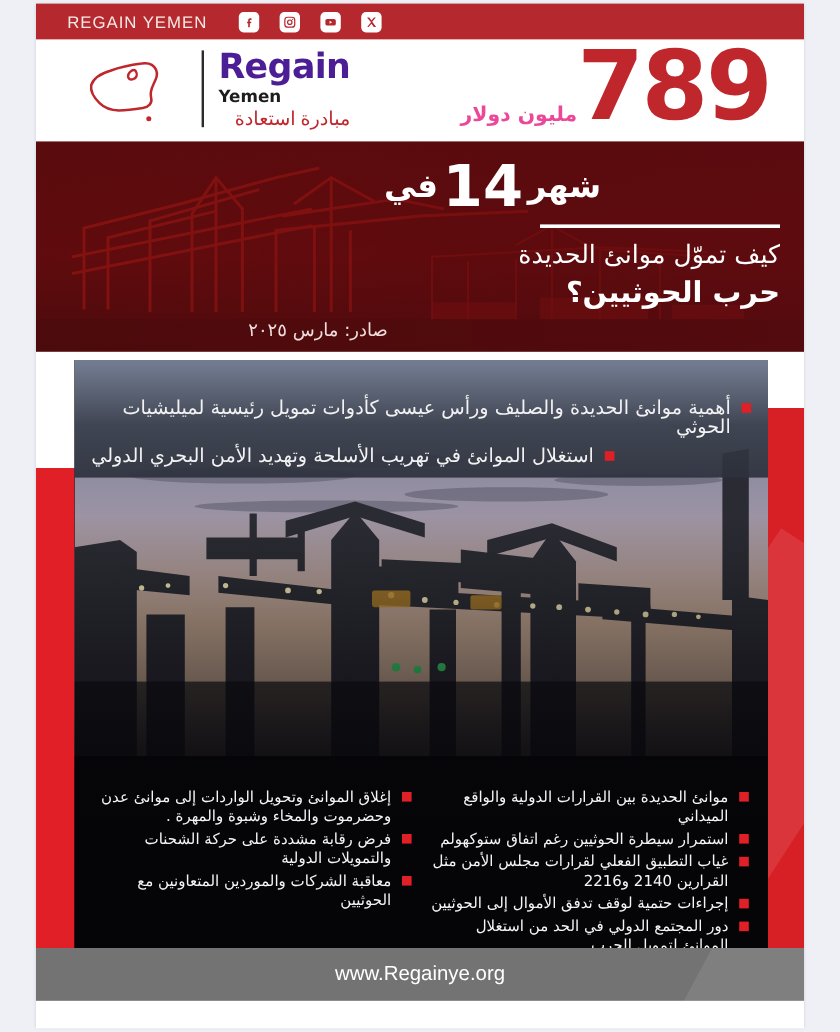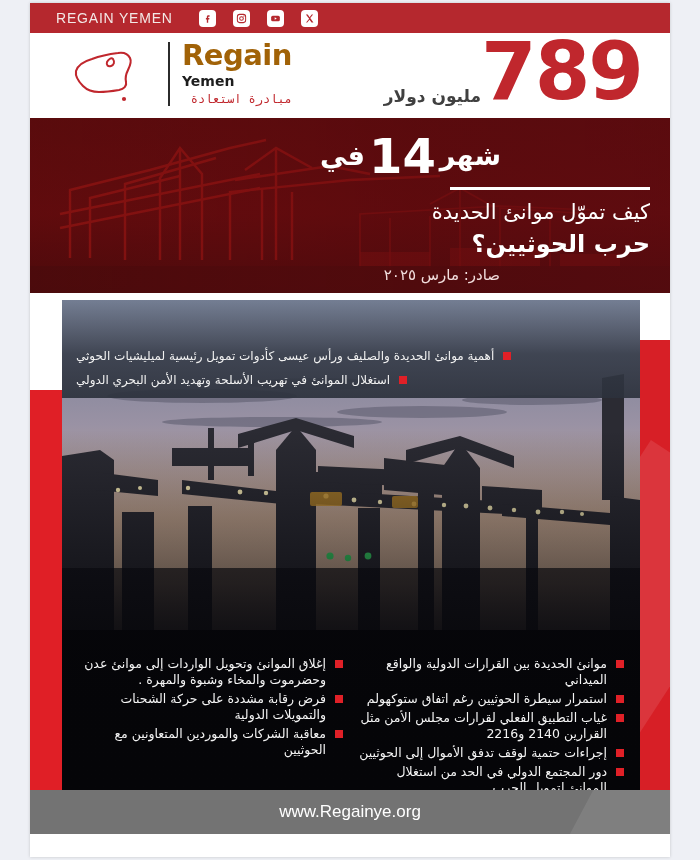--- a/index.html
+++ b/index.html
@@ -49,43 +49,43 @@
     background:#ffffff; direction:ltr;
   }
   .map-mark { position:absolute; left:38px; top:12px; width:82px; height:60px; }
   .divider-v {
     position:absolute; left:138px; top:9px; width:2px; height:64px;
     background:#2b2b2b;
   }
   .wordmark { position:absolute; left:152px; top:6px; }
   .wordmark .w1 {
     font-family:"DejaVu Sans",sans-serif; font-weight:bold;
-    font-size:29px; color:#a16207; line-height:32px; letter-spacing:-.5px;
+    font-size:29px; color:#4c1d95; line-height:32px; letter-spacing:-.5px;
   }
   .wordmark .w2 {
     font-family:"DejaVu Sans",sans-serif; font-weight:bold;
     font-size:14px; color:#1d1d1d; line-height:18px; margin-top:1px;
   }
   .wordmark .w3 {
-    font-family:Liberation Mono, monospace; font-size:12px;
+    font-family:Liberation Serif, serif; font-size:16px;
     color:#c0272d; line-height:16px; margin-top:2px; direction:rtl;
   }
 
   .bignum-wrap {
     position:absolute; right:28px; top:-2px;
     display:flex; align-items:flex-end; direction:rtl;
   }
   .bignum {
     font-family:"DejaVu Sans",sans-serif; font-weight:bold;
     font-size:80px; color:#c0272d; line-height:82px;
     letter-spacing:-2px; direction:ltr;
   }
   .bignum-unit {
     font-family:"DejaVu Sans",sans-serif; font-weight:bold;
-    font-size:17px; color:#404040; margin-bottom:7px; margin-left:-6px;
+    font-size:17px; color:#ec4899; margin-bottom:7px; margin-left:-6px;
     white-space:nowrap;
   }
 
   
   .hero {
     position:absolute; left:30px; top:118px; width:640px; height:175px;
     overflow:hidden; background:#5d0f13;
   }
   .hero-photo { position:absolute; inset:0; }
   .hero-tint {
@@ -111,21 +111,21 @@
     font-size:48px; font-weight:bold; line-height:48px; direction:ltr;
   }
   .hero-rule {
     height:3px; background:#ffffff; width:200px;
     margin:7px 0 7px auto;
   }
   .hero-q1 { font-size:21px; line-height:31px; font-weight:500; }
   .hero-q2 { font-size:24px; line-height:33px; font-weight:bold; }
   .hero-date {
     position:absolute; left:0; right:0; bottom:9px;
-    color:#f2dede; font-size:15px; direction:rtl;
+    text-align:center; color:#f2dede; font-size:15px; direction:rtl;
     padding-right:170px;
   }
 
   
   .band-left {
     position:absolute; left:30px; top:390px; width:48px; height:440px;
     background:#e01f26;
   }
   .band-right {
     position:absolute; right:30px; top:340px; width:62px; height:490px;
@@ -165,21 +165,21 @@
 
   .top-overlay {
     position:absolute; left:0; top:0; width:578px; height:98px;
     background:linear-gradient(180deg, rgba(120,128,145,.55) 0%,
                rgba(52,58,70,.85) 55%, rgba(44,49,60,.92) 100%);
     display:flex; flex-direction:column; justify-content:flex-end;
     padding:0 14px 10px 14px; gap:8px;
   }
   .ov-item {
     display:flex; align-items:flex-start; justify-content:flex-end;
-    gap:9px; direction:rtl; color:#f2f2f2; font-size:12px; line-height:16px;
+    gap:9px; direction:rtl; color:#f2f2f2; font-size:16px; line-height:16px;
     text-align:right;
   }
   .sq {
     width:8px; height:8px; background:#e02027; flex:0 0 8px; margin-top:4px;
   }
 
   
   .cols {
     position:absolute; left:0; right:0; bottom:14px;
     display:flex; direction:rtl; padding:0 16px; gap:16px;

